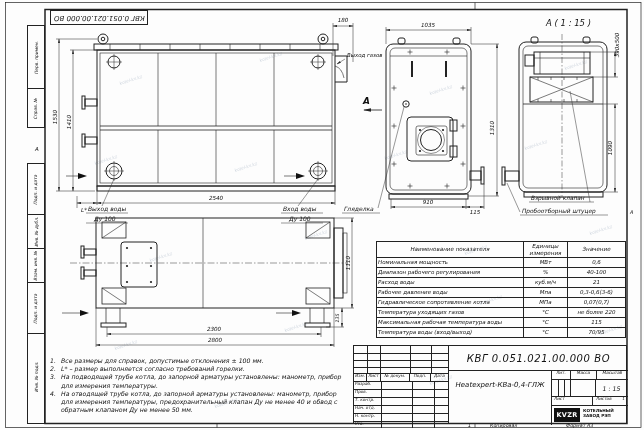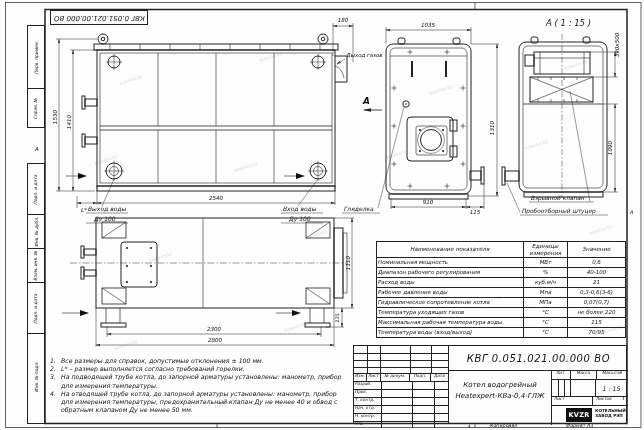--- a/index.html
+++ b/index.html
@@ -439,21 +439,20 @@
           <div style="width:21px;border-right:0.7px solid #222"></div>
           <div style="flex:1"></div>
         </div>
   </div>
 
   <div class="cell" style="left:95px;top:0;width:179px;height:25px;border-bottom-width:1px;display:flex;align-items:center;justify-content:center">
     <span style="font:italic 10px 'DejaVu Sans',sans-serif;letter-spacing:0.6px;white-space:nowrap">КВГ 0.051.021.00.000 ВО</span>
   </div>
 
   <div class="cell" style="left:95px;top:25px;width:103px;height:54px;border-right-width:1px;text-align:center;padding-top:9px">
-    <div style="font:italic 7px 'DejaVu Sans',sans-serif;line-height:11px">Котел водогрейный</div>
     <div style="font:italic 7px 'DejaVu Sans',sans-serif;line-height:11px">Heatexpert-КВа-0,4-ГЛЖ</div>
   </div>
 
   <div class="cell" style="left:198px;top:25px;width:76px;height:54px">
     <div style="position:absolute;left:0;top:0;width:76px;height:9px;display:flex;border-bottom:0.7px solid #222;box-sizing:border-box">
       <div class="lab" style="width:18px;border-right:0.7px solid #222;text-align:center">Лит.</div>
       <div class="lab" style="width:25px;border-right:0.7px solid #222;text-align:center">Масса</div>
       <div class="lab" style="flex:1;text-align:center">Масштаб</div>
     </div>
     <div style="position:absolute;left:0;top:9px;width:76px;height:17px;border-bottom:0.7px solid #222;box-sizing:border-box">
@@ -463,21 +462,21 @@
       <div style="position:absolute;left:43px;top:0;width:0;height:16px;border-left:0.7px solid #222"></div>
       <div style="position:absolute;left:43px;top:0;width:33px;height:16px;display:flex;align-items:center;justify-content:center;font:italic 6.2px 'DejaVu Sans',sans-serif">1 : 15</div>
     </div>
     <div style="position:absolute;left:0;top:26px;width:76px;height:9px;display:flex;border-bottom:0.7px solid #222;box-sizing:border-box">
       <div class="lab" style="width:38px;border-right:0.7px solid #222;padding-left:2px">Лист</div>
       <div style="flex:1;display:flex;justify-content:space-between;padding:0 3px">
         <span class="lab">Листов</span>
         <span class="lab">1</span>
       </div>
     </div>
-    <div style="position:absolute;left:12px;top:35px;width:76px;height:19px">
+    <div style="position:absolute;left:0;top:35px;width:76px;height:19px">
       <div class="logo" style="left:2px;top:2px;width:26px;height:14px">
         <span>KVZR</span>
       </div>
       <div class="comp" style="position:absolute;left:31px;top:3px">
         <div>КОТЕЛЬНЫЙ</div>
         <div>ЗАВОД РЭП</div>
       </div>
     </div>
   </div>
 </div>

